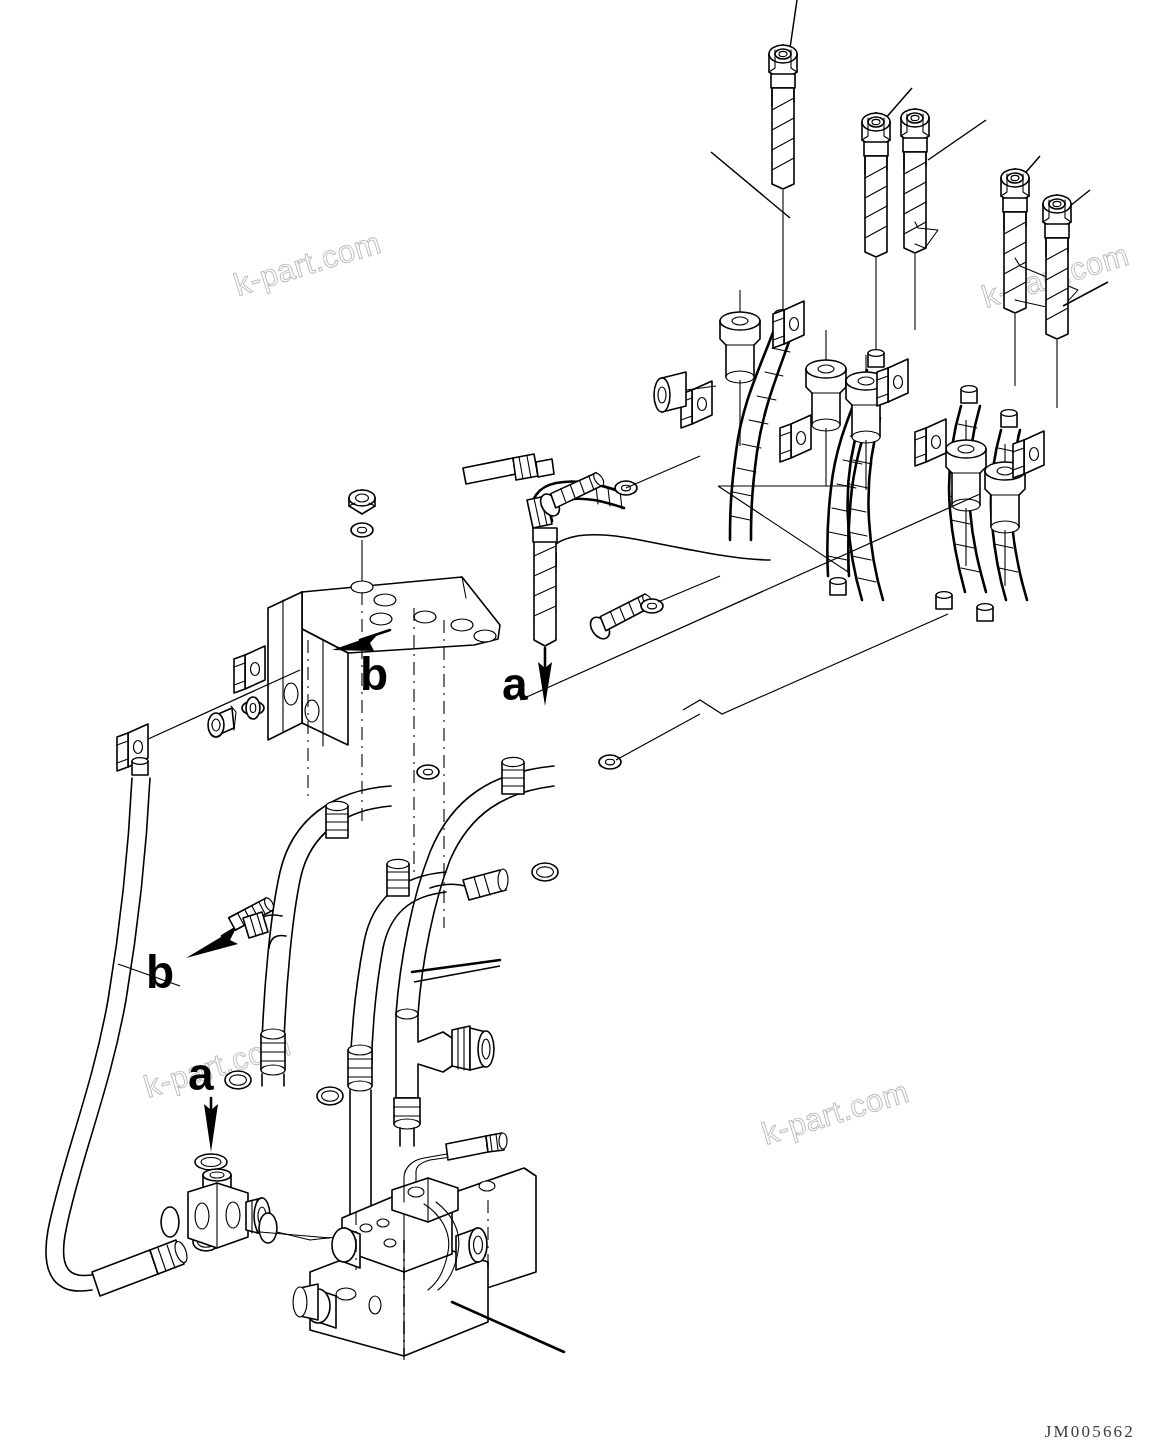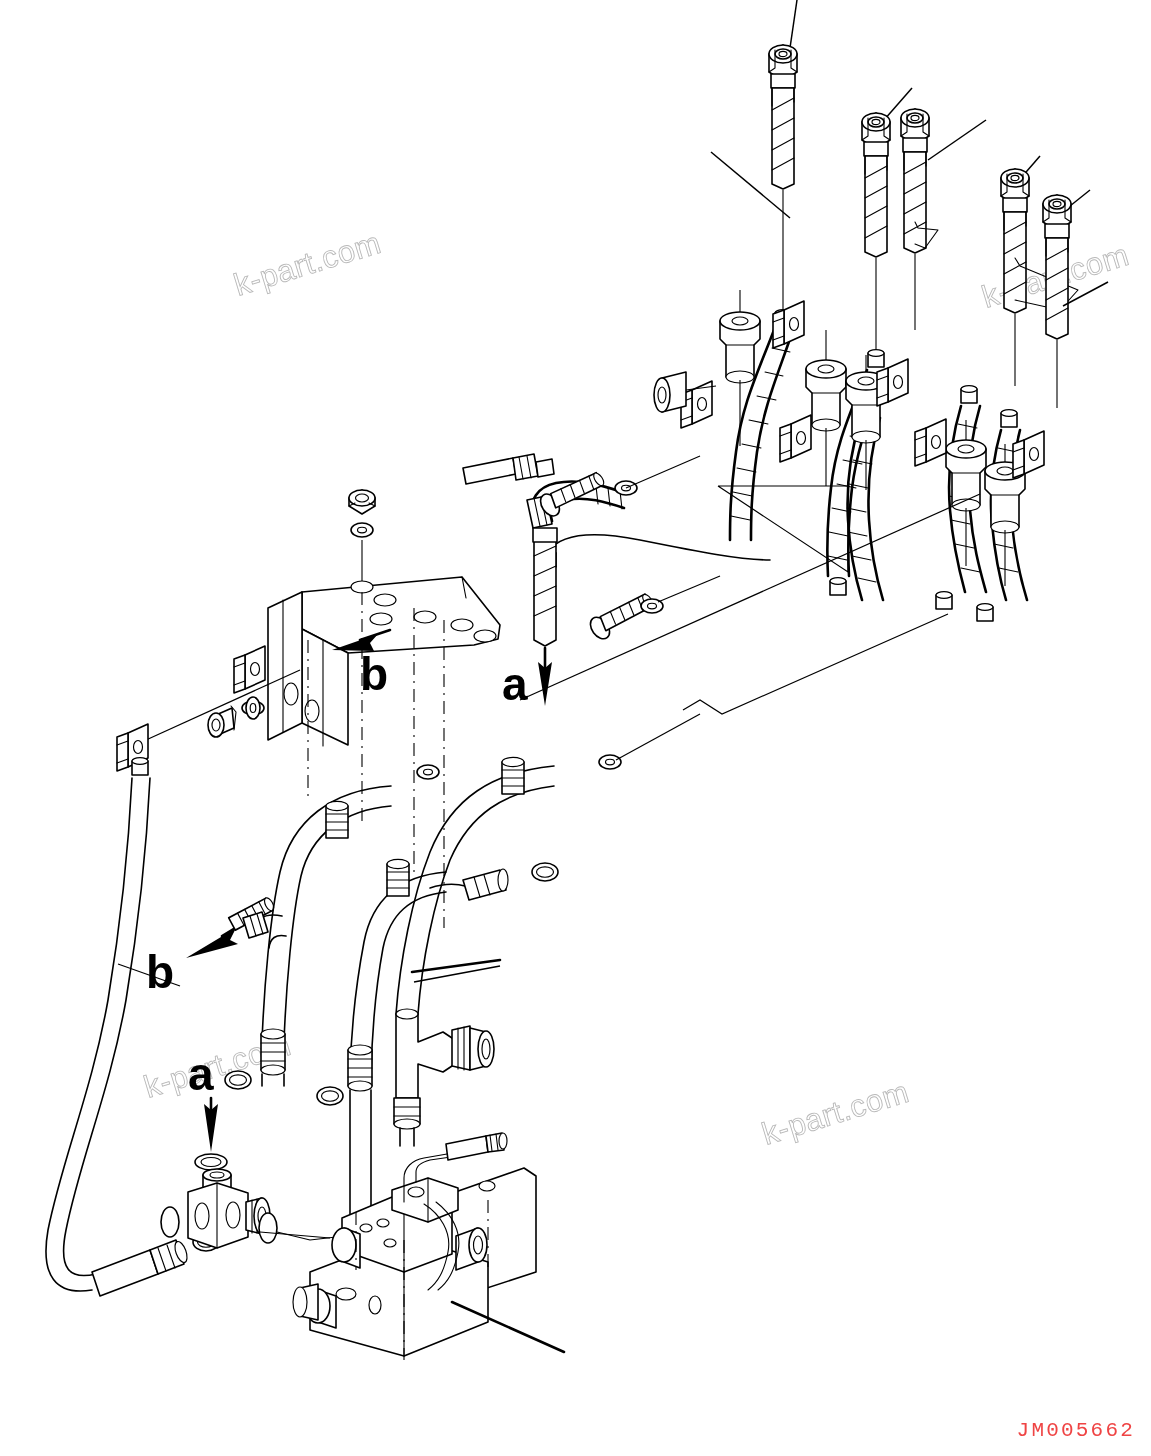--- a/index.html
+++ b/index.html
@@ -50,24 +50,24 @@
     font-size: 31px;
     fill: none;
     stroke: #b9b9b9;
     stroke-width: 0.9;
     letter-spacing: 0.5px;
   }
   .dwgno {
     position: absolute;
     right: 16px;
     bottom: 14px;
-    font-family: Liberation Mono, monospace;
-    font-size: 21px;
+    font-family: Liberation Serif, serif;
+    font-size: 17px;
     letter-spacing: 2.2px;
-    color: #ef4444;
+    color: #404040;
     white-space: nowrap;
   }
 </style>
 </head>
 <body>
 
 <div id="sheet">
 
   <svg id="drawing" viewBox="0 0 1151 1456">
 

